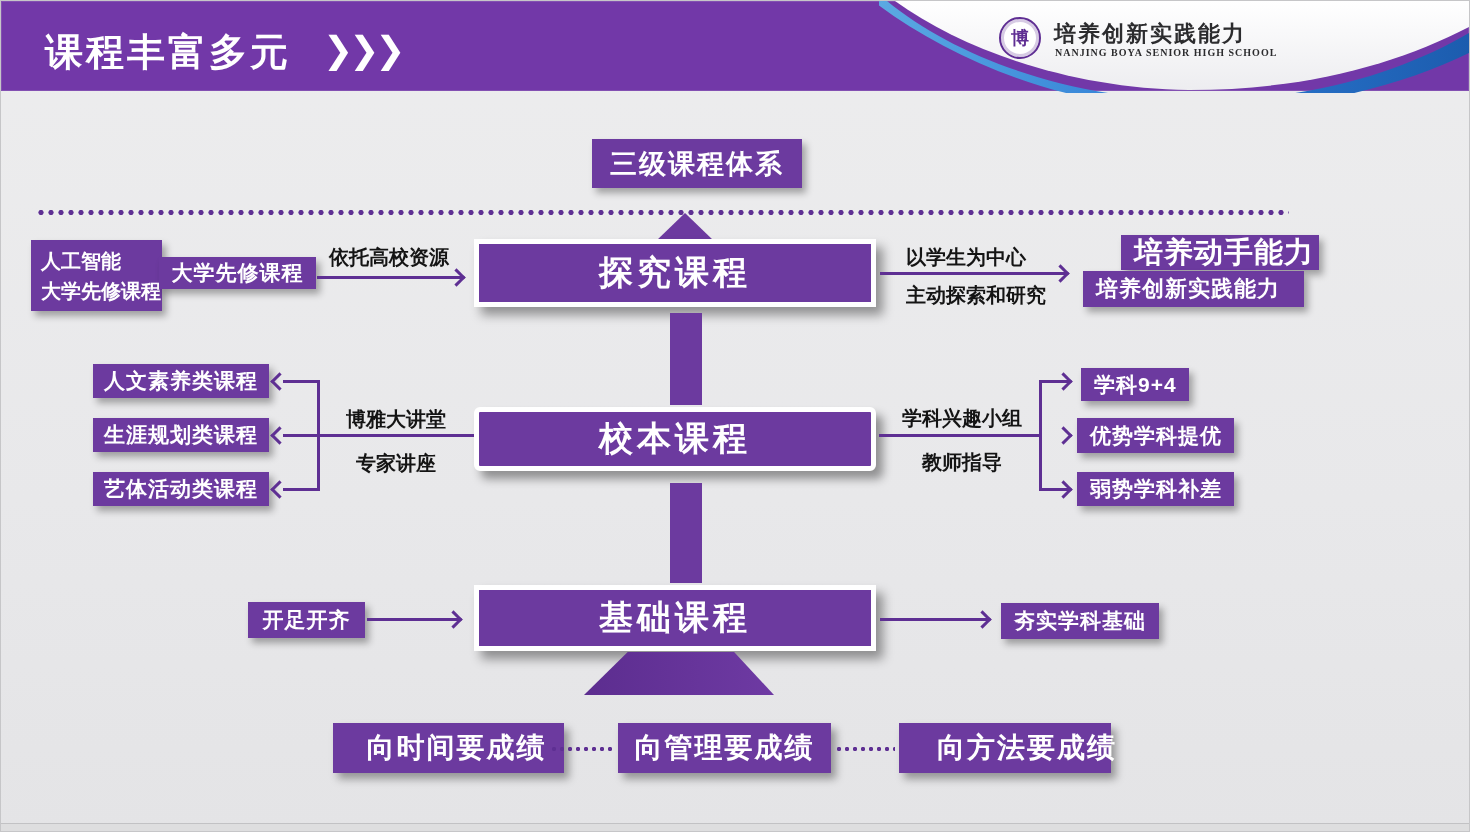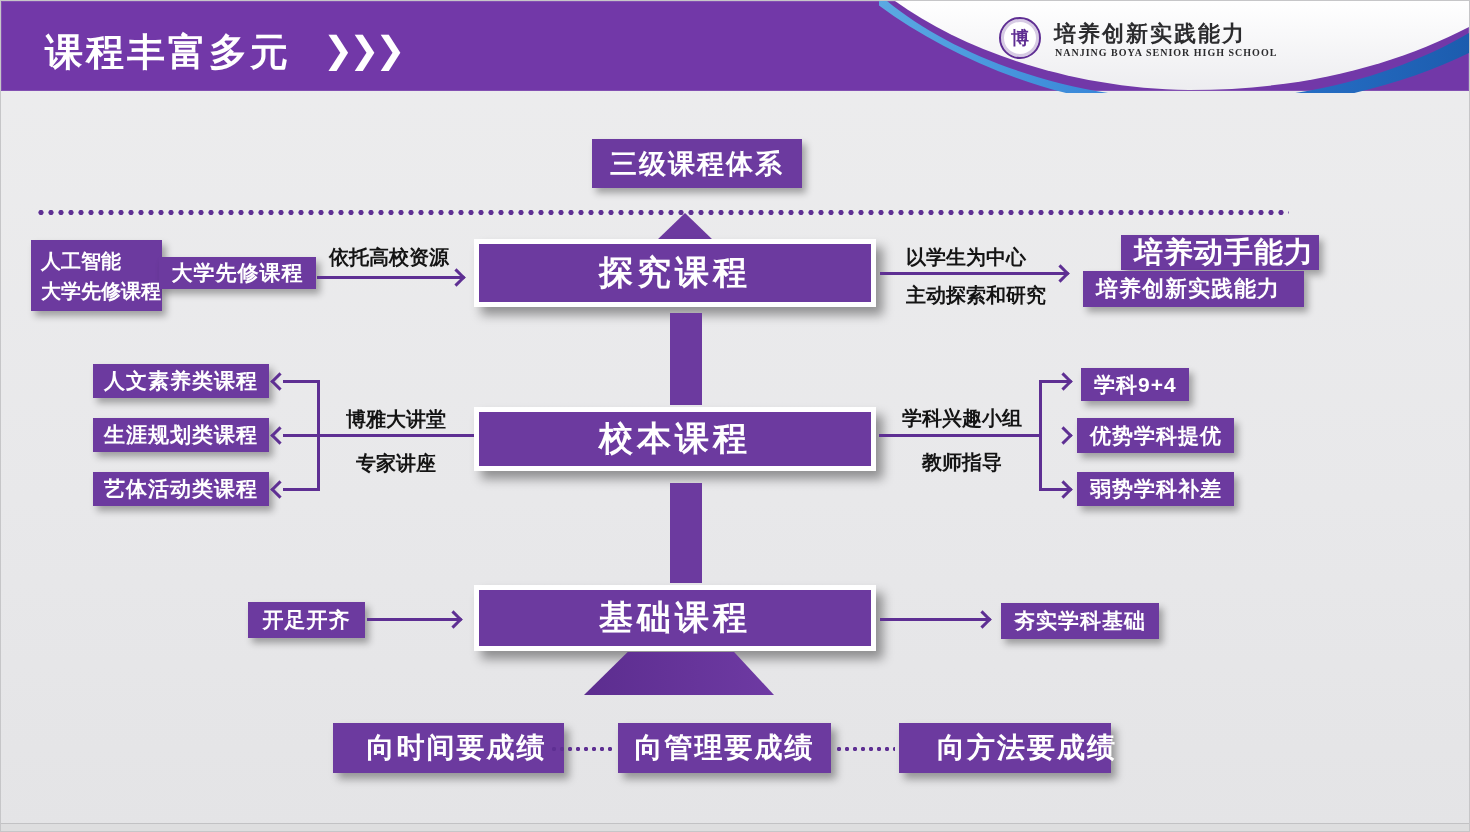--- a/index.html
+++ b/index.html
@@ -127,21 +127,21 @@
   <div class="hline" style="left:879px; top:271px; width:186px;"></div>
   <div class="chev chev-r" style="left:1053px; top:266px;"></div>
   <div class="blabel" style="left:905px; top:243px;">以学生为中心</div>
   <div class="blabel" style="left:905px; top:281px;">主动探索和研究</div>
 
   <div class="pbox small-box left-align" style="left:1082px; top:234px; width:198px; height:35px; font-size:29px;margin-left:38px;">培养动手能力</div>
   <div class="pbox small-box left-align" style="left:1082px; top:270px; width:221px; height:36px; font-size:22px;">培养创新实践能力</div>
 
   <div class="vbar" style="top:312px; height:92px;"></div>
 
-  <div class="pbox main-box" style="left:473px; top:406px; width:402px; height:64px;">校本课程</div>
+  <div class="pbox main-box" style="left:473px; top:406px; width:402px; height:64px;border-radius:6px;">校本课程</div>
 
   <div class="pbox small-box" style="left:92px; top:363px; width:176px; height:34px;">人文素养类课程</div>
   <div class="pbox small-box" style="left:92px; top:417px; width:176px; height:34px;">生涯规划类课程</div>
   <div class="pbox small-box" style="left:92px; top:471px; width:176px; height:34px;">艺体活动类课程</div>
 
   <div class="vline" style="left:316px; top:379px; height:111px;"></div>
   <div class="hline" style="left:282px; top:379px; width:36px;"></div>
   <div class="hline" style="left:282px; top:433px; width:36px;"></div>
   <div class="hline" style="left:282px; top:487px; width:36px;"></div>
   <div class="chev chev-l" style="left:272px; top:374px;"></div>

